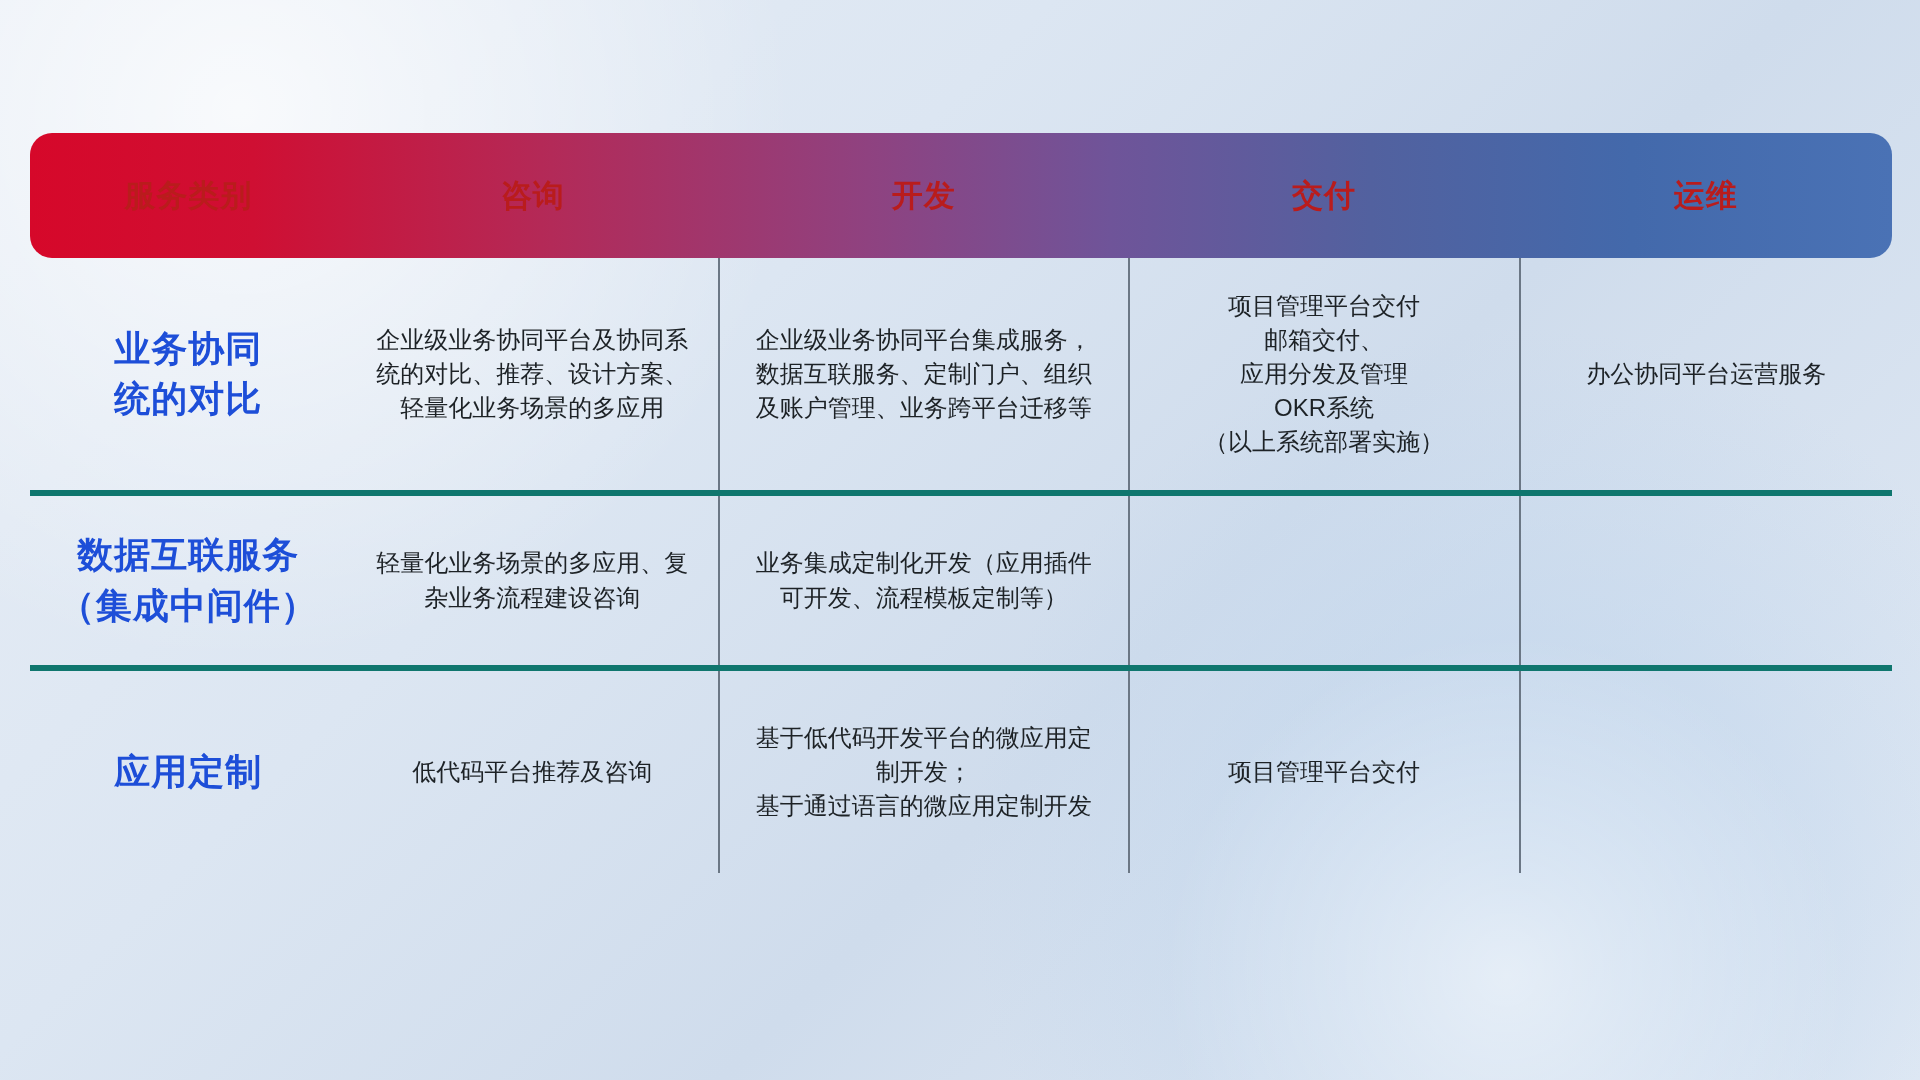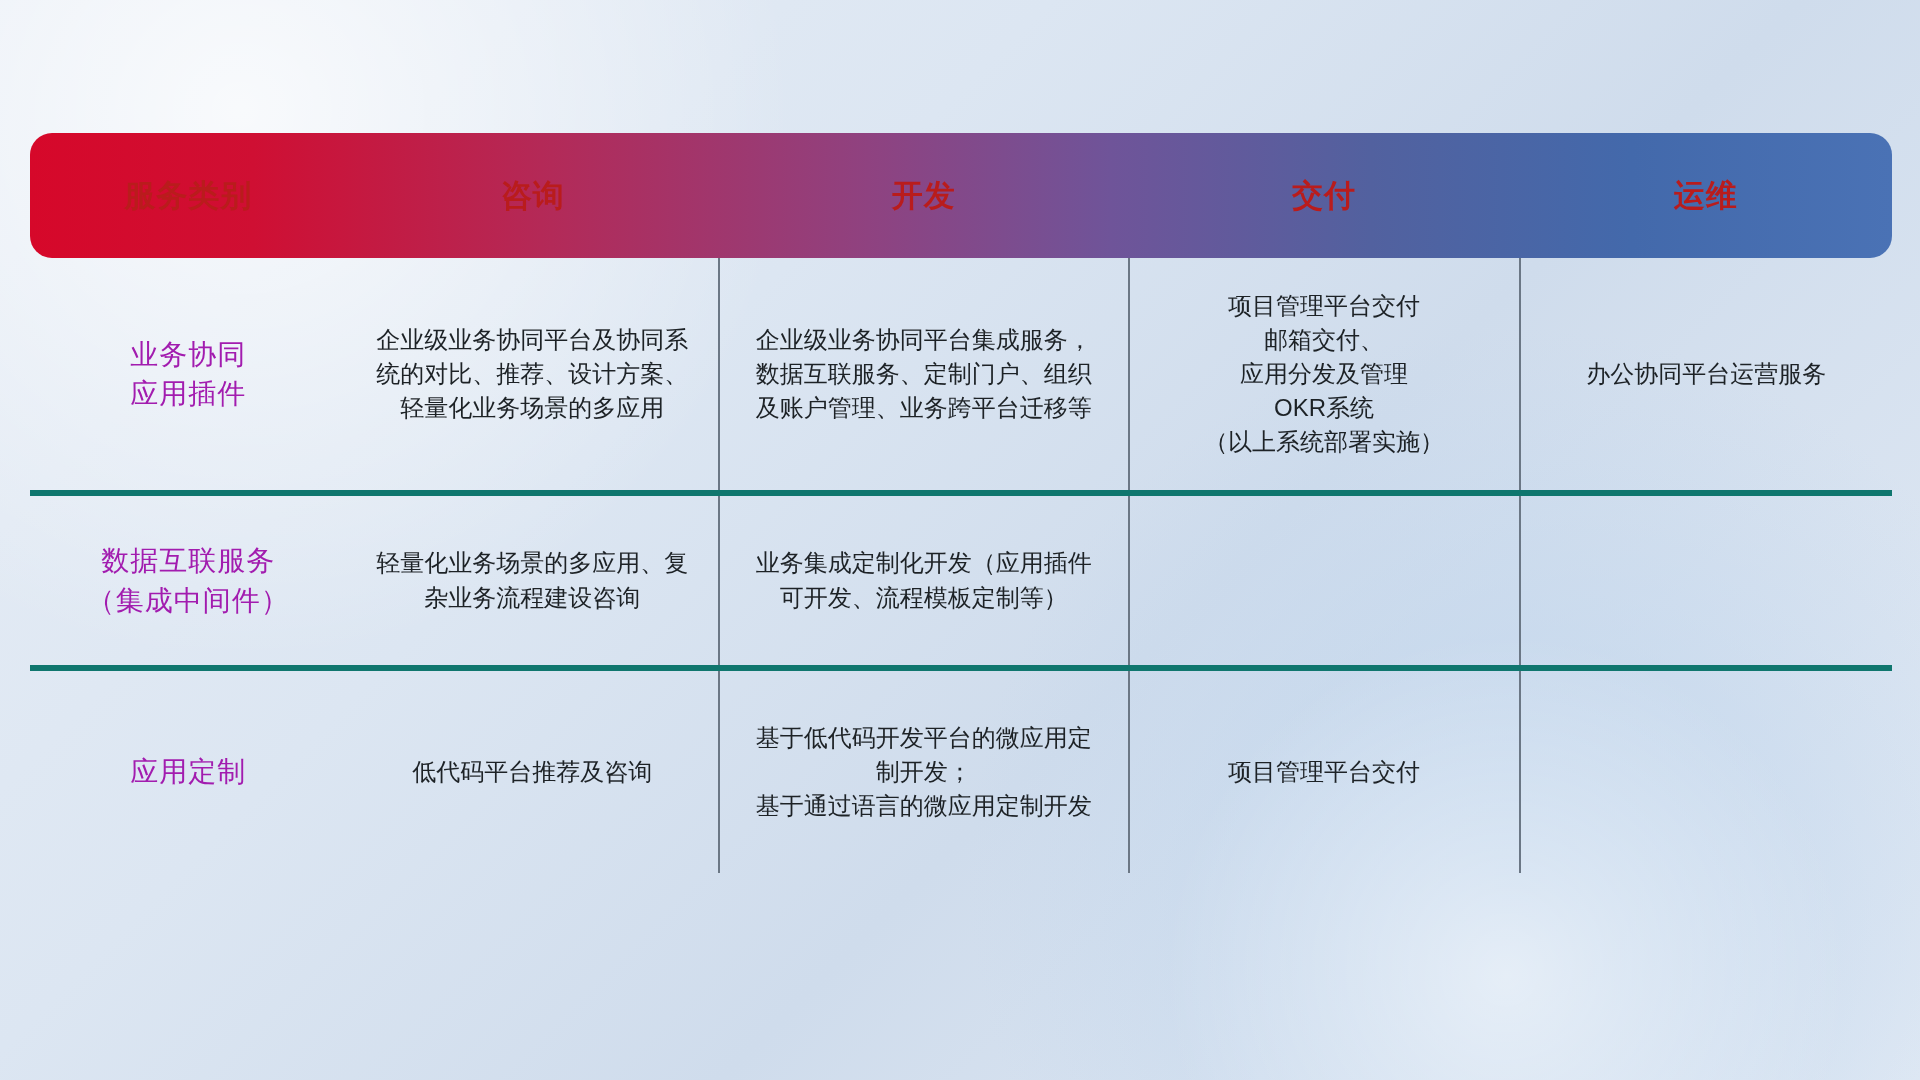--- a/index.html
+++ b/index.html
@@ -100,23 +100,23 @@
   }
   tbody td:last-child {
     border-right: none;
   }
   tbody tr:last-child td {
     border-bottom: none;
     margin-left: 20px;
   }
   tbody td.cat {
     border-right: none;
-    font-size: 28px;
-    font-weight: normal;
-    color: #a21caf;
+    font-size: 36px;
+    font-weight: bold;
+    color: #1d4ed8;
     letter-spacing: 1px;
     line-height: 1.4;
   }
   tbody tr.r1 { height: 235px; }
   tbody tr.r2 { height: 175px; }
   tbody tr.r3 { height: 205px; }
 
   .cell-line { display: block; }
 </style>
 </head>
@@ -146,21 +146,21 @@
         <th style="width:20%">
           <span class="head-label">运维</span>
         </th>
       </tr>
     </thead>
     <tbody>
 
       <tr class="r1">
         <td class="cat">
           <span class="cell-line">业务协同</span>
-          <span class="cell-line">应用插件</span>
+          <span class="cell-line">统的对比</span>
         </td>
         <td>
           <span class="cell-line">企业级业务协同平台及协同系</span>
           <span class="cell-line">统的对比、推荐、设计方案、</span>
           <span class="cell-line">轻量化业务场景的多应用</span>
         </td>
         <td>
           <span class="cell-line">企业级业务协同平台集成服务，</span>
           <span class="cell-line">数据互联服务、定制门户、组织</span>
           <span class="cell-line">及账户管理、业务跨平台迁移等</span>

